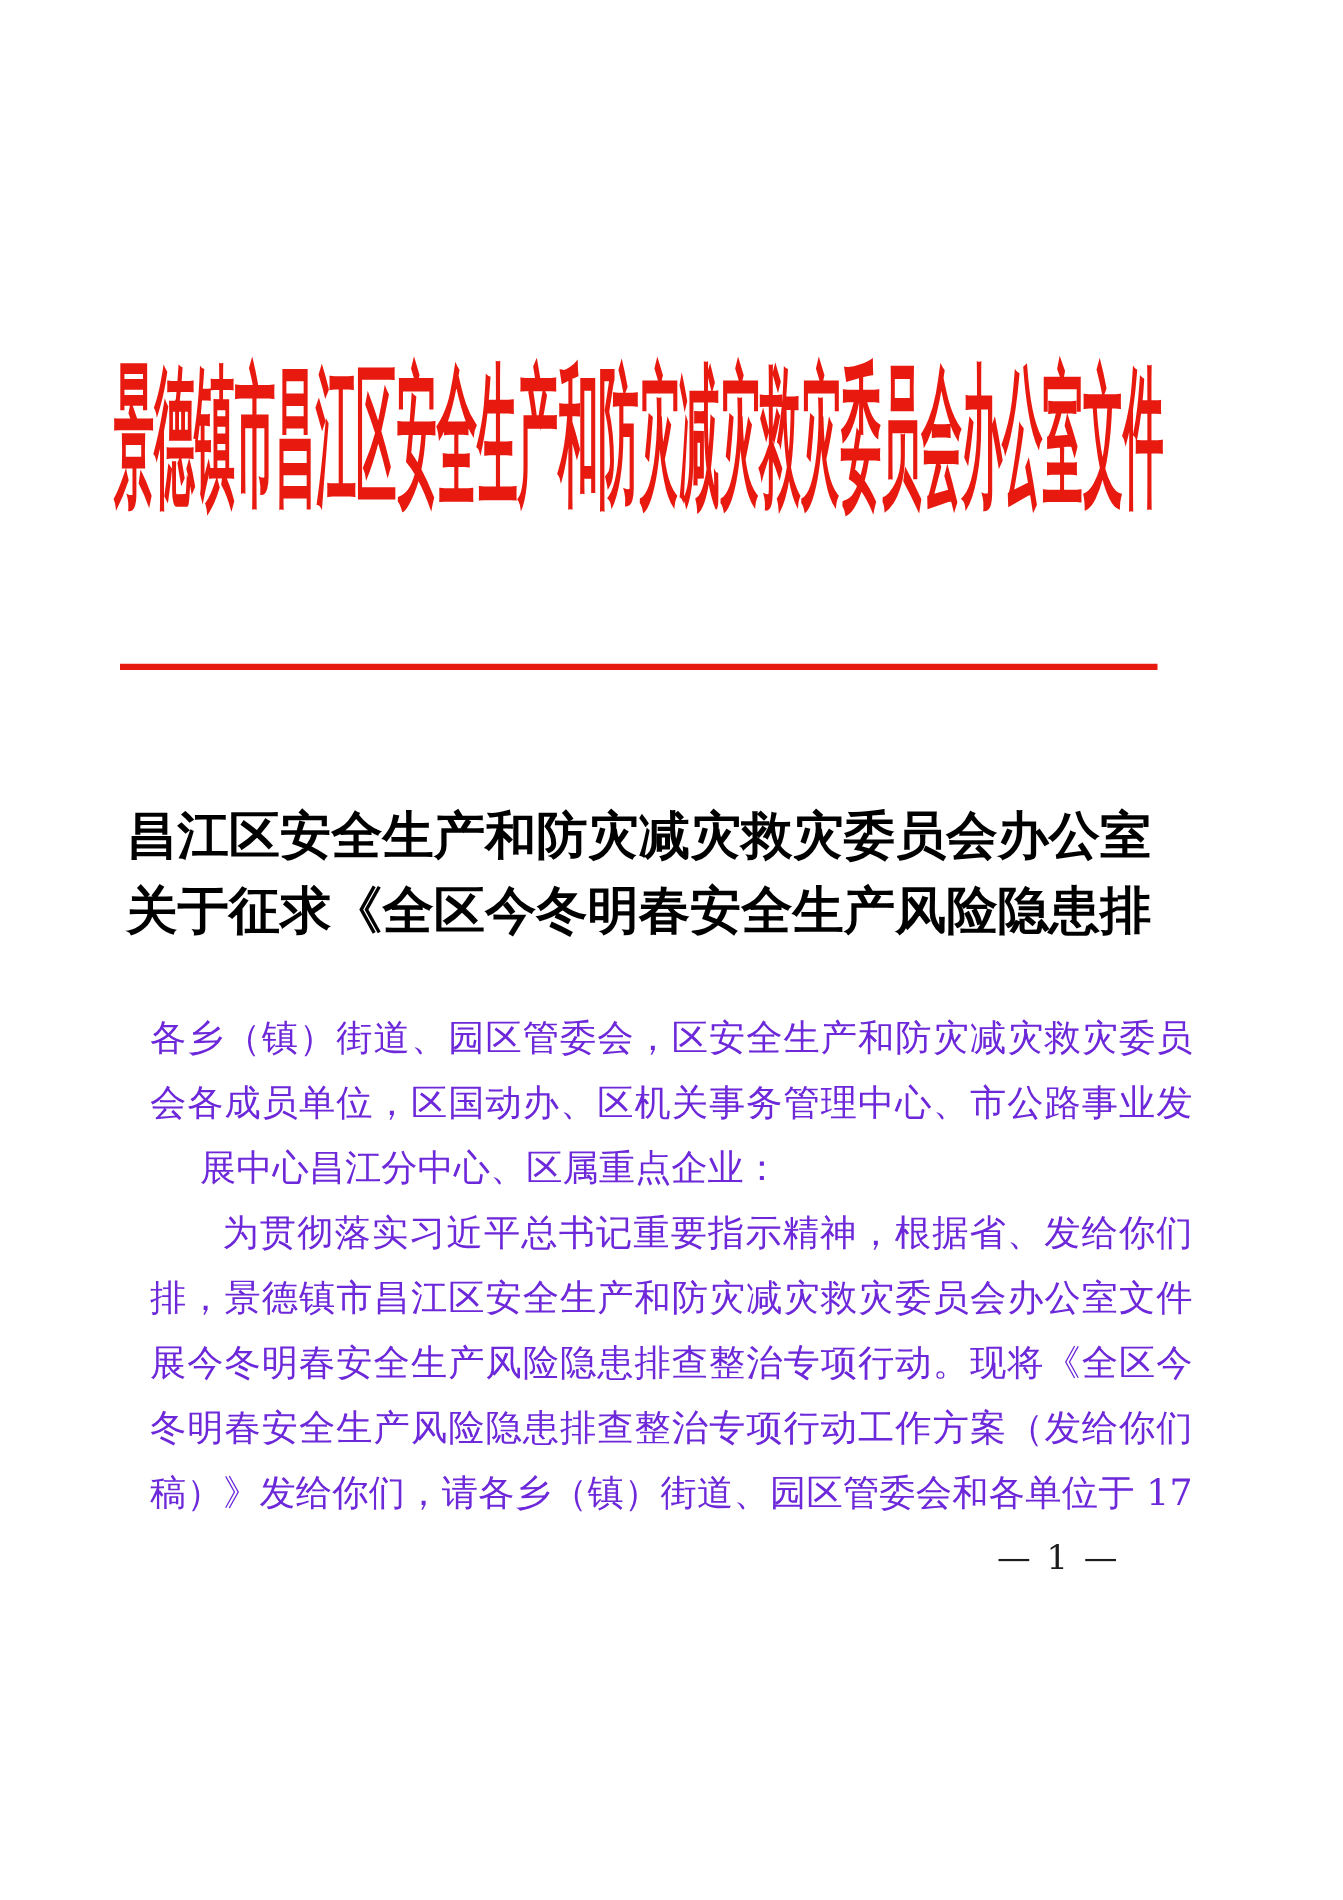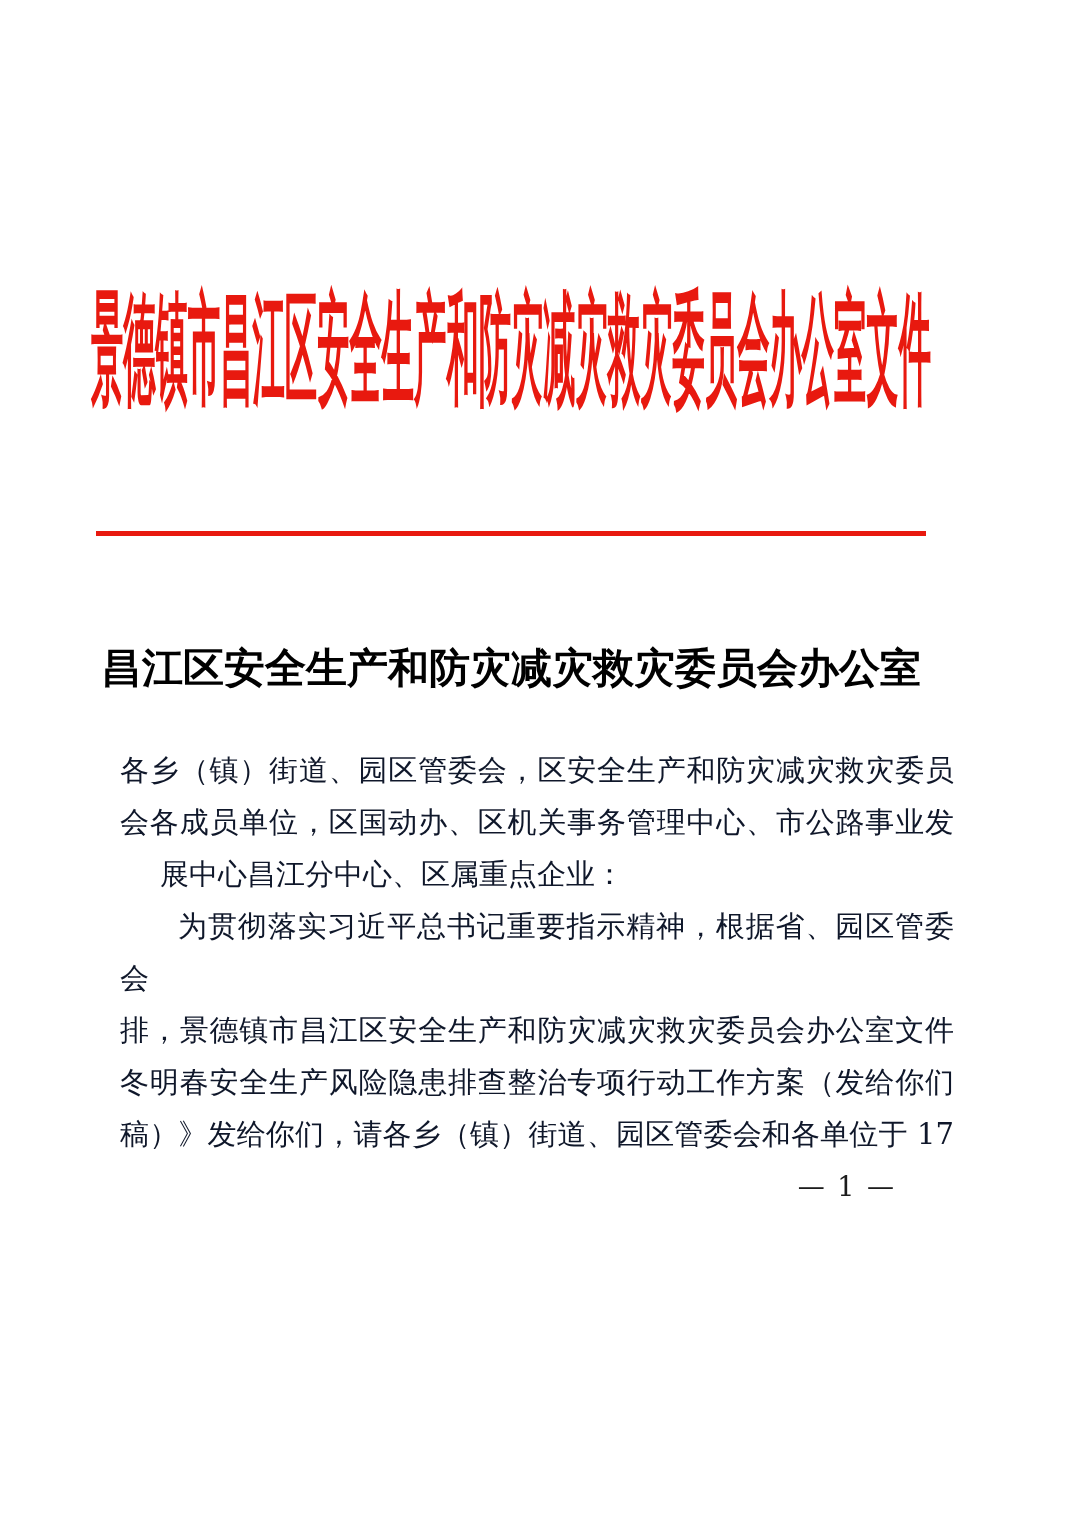--- a/index.html
+++ b/index.html
@@ -45,21 +45,21 @@
     font-size: 41px;
     line-height: 60px;
     font-weight: bold;
     font-family: Liberation Sans, sans-serif;
     white-space: nowrap;
   }
   
   .body-block {
     margin: 46px 120px 0 120px;
     width: 834px;
-    color: #0f172a;
+    color: #6d28d9;
   }
   .body-line {
     font-size: 29px;
     line-height: 52px;
     font-family: "DejaVu Serif", serif;
     text-align: justify;
     text-align-last: justify;
   }
   .body-line.short {
     text-align-last: left;
@@ -87,33 +87,35 @@
   <div class="banner-wrap">
     <svg class="banner-svg" width="844" height="134" viewBox="0 0 844 134">
       <text x="422" y="110" text-anchor="middle" textLength="840" lengthAdjust="spacingAndGlyphs" font-size="122" fill="#e8190f">景德镇市昌江区安全生产和防灾减灾救灾委员会办公室文件</text>
     </svg>
   </div>
 
   <div class="red-divider"></div>
 
   <div class="title-block">
     <div class="title-line">昌江区安全生产和防灾减灾救灾委员会办公室</div>
+    <div class="title-line">关于征求《全区今冬明春安全生产风险隐患排</div>
   </div>
 
   <div class="body-block">
 
     <div>
       <div class="body-line">各乡（镇）街道、园区管委会，区安全生产和防灾减灾救灾委员</div>
       <div class="body-line">会各成员单位，区国动办、区机关事务管理中心、市公路事业发</div>
       <div class="body-line short">展中心昌江分中心、区属重点企业：</div>
     </div>
 
     <div>
-      <div class="body-line indent">为贯彻落实习近平总书记重要指示精神，根据省、园区管委会</div>
+      <div class="body-line indent">为贯彻落实习近平总书记重要指示精神，根据省、发给你们</div>
       <div class="body-line">排，景德镇市昌江区安全生产和防灾减灾救灾委员会办公室文件</div>
+      <div class="body-line">展今冬明春安全生产风险隐患排查整治专项行动。现将《全区今</div>
       <div class="body-line">冬明春安全生产风险隐患排查整治专项行动工作方案（发给你们</div>
       <div class="body-line">稿）》发给你们，请各乡（镇）街道、园区管委会和各单位于 17</div>
     </div>
 
   </div>
 
   <div class="page-number">— 1 —</div>
 
 </div>
 

